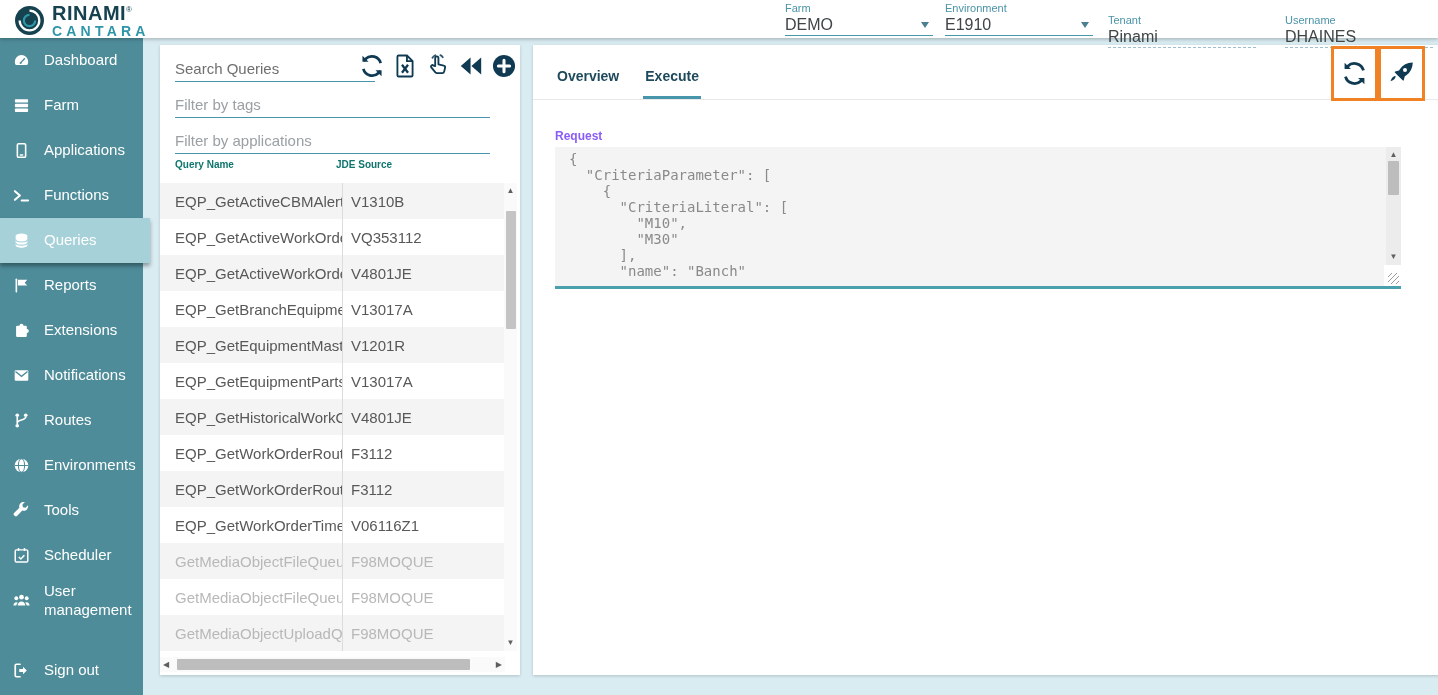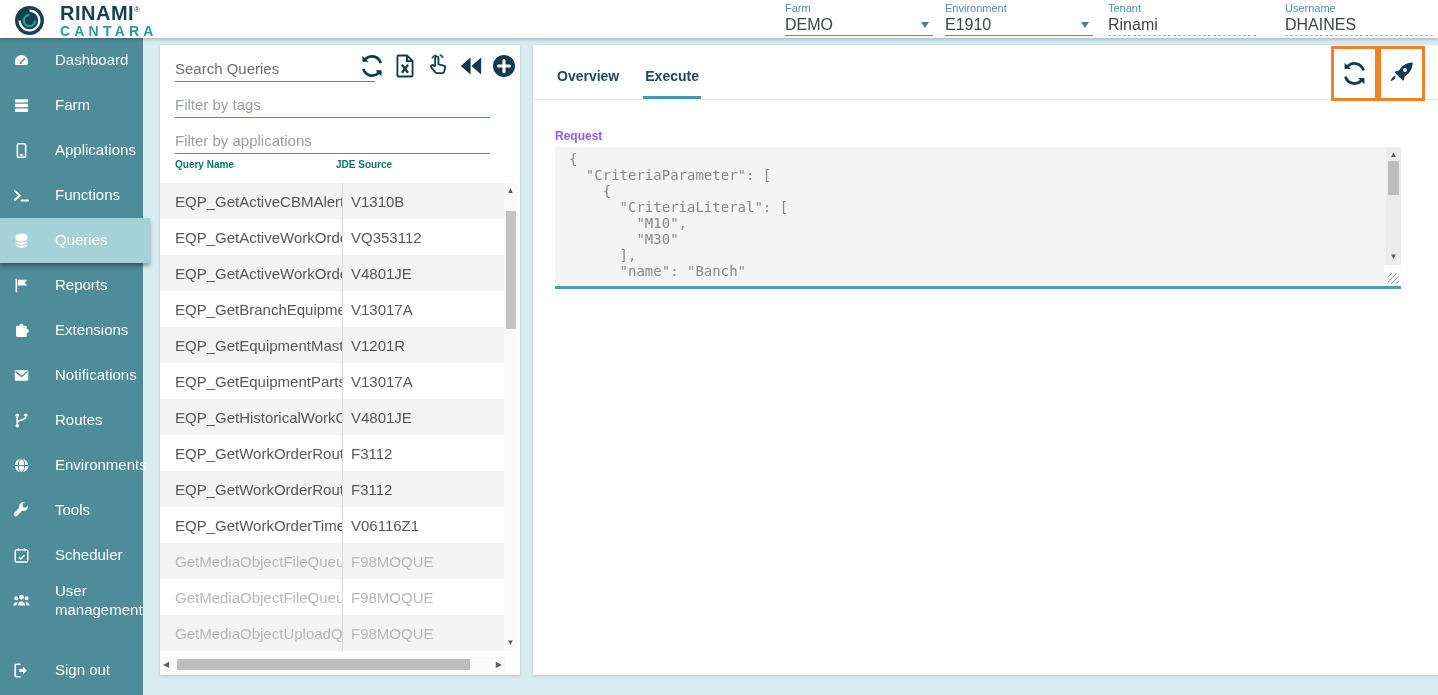--- a/index.html
+++ b/index.html
@@ -8,45 +8,45 @@
     --highlight_orange:#f08124; --row_alt:#f4f4f4; --text_grey:#585858;
     --text_disabled:#b8b8b8; --tab_text:#1e4a5c;
   }
   *{box-sizing:border-box; margin:0; padding:0;}
   html,body{width:1438px;height:695px;overflow:hidden;}
   body{font-family:"Liberation Sans",sans-serif;background:var(--page_bg);position:relative;}
 
   
   .topbar{position:absolute;left:0;top:0;width:1438px;height:38px;background:#fff;
           box-shadow:0 1px 4px rgba(0,0,0,.28);z-index:6;}
-  .logo{position:absolute;left:14px;top:3px;display:flex;align-items:center;gap:15px;}
+  .logo{position:absolute;left:14px;top:3px;display:flex;align-items:center;gap:7px;}
   .logo-mark svg{width:31px;height:31px;display:block;}
   .logo-text{display:flex;flex-direction:column;line-height:1;}
   .logo-top{font-size:20px;font-weight:800;color:#16414f;letter-spacing:.5px;}
   .logo-top sup{font-size:8px;color:#16414f;font-weight:400;}
   .logo-bottom{font-size:14px;font-weight:700;color:var(--brand_teal);letter-spacing:4.2px;margin-top:1px;}
   .tb-field{position:absolute;top:2px;height:34px;width:148px;}
   .tb-label{display:block;font-size:11px;color:#4b93a8;line-height:13px;}
   .tb-value{display:block;font-size:16px;color:#3f4447;line-height:19px;}
   .tb-field.select{border-bottom:1px solid var(--underline_teal);}
-  .tb-field.readonly{border-bottom:1px dashed #9cc0cf;}
+  .tb-field.readonly{border-bottom:1px dashed #9cc0cf;margin-top:12px;}
   .caret{position:absolute;right:4px;bottom:7px;width:0;height:0;
          border-left:4.5px solid transparent;border-right:4.5px solid transparent;
          border-top:6px solid #4b7f93;}
 
   
   .sidebar{position:absolute;left:0;top:38px;width:143px;height:657px;background:var(--sidebar_bg);z-index:5;}
   .side-item{--icon-bg:var(--sidebar_bg);display:flex;align-items:center;width:143px;min-height:45px;
              padding:0 6px 0 13px;color:#fff;cursor:pointer;}
   .side-item.active{--icon-bg:var(--sidebar_active_bg);background:var(--sidebar_active_bg);width:150px;
              box-shadow:0 3px 4px rgba(0,0,0,.35);}
   .side-item.pinned{position:absolute;bottom:2px;left:0;}
   .side-icon{width:18px;height:17px;flex:0 0 18px;display:inline-flex;align-items:center;}
   .side-icon svg{width:17px;height:17px;display:block;}
-  .side-label{font-size:15px;margin-left:24px;line-height:1.25;}
+  .side-label{font-size:15px;margin-left:13px;line-height:1.25;}
 
   
   .panel{position:absolute;top:45px;background:#fff;box-shadow:0 1px 3px rgba(0,0,0,.18);}
   .panel.mid{left:160px;width:360px;height:630px;}
   .panel.right{left:533px;width:956px;height:630px;}
 
   
   .search-input,.filter-input{position:absolute;left:15px;border:0;outline:none;background:transparent;
       font-size:15px;font-family:"Liberation Sans",sans-serif;color:#555;
       border-bottom:1px solid var(--underline_teal);height:27px;}

